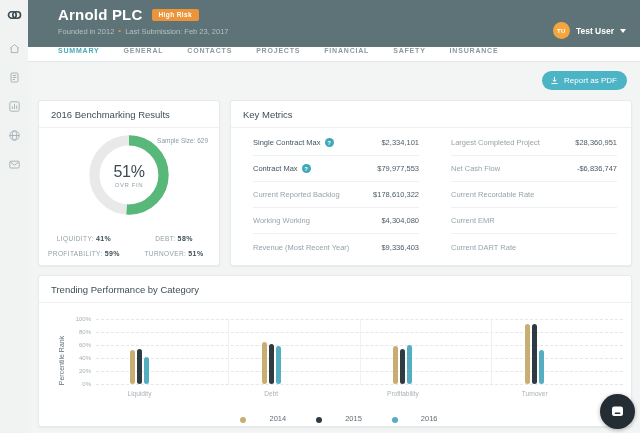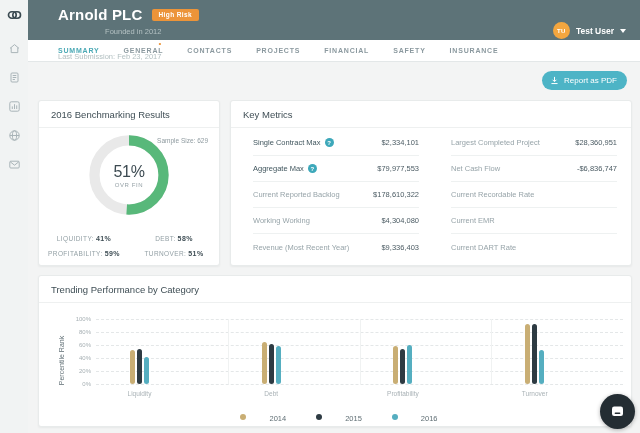--- a/index.html
+++ b/index.html
@@ -6,25 +6,25 @@
   html,body { width:640px; height:433px; }
   body { font-family:"Liberation Sans", sans-serif; background:#f3f4f4; overflow:hidden; position:relative; }
 
   
   .sidebar { position:absolute; left:0; top:0; width:28px; height:433px; background:#f1f3f3; z-index:6; display:flex; flex-direction:column; align-items:center; }
   .logo { margin-top:8px; cursor:pointer; }
   .snav { margin-top:16px; display:flex; flex-direction:column; gap:16px; align-items:center; }
   .sicon { cursor:pointer; line-height:0; }
 
   
-  .header { position:absolute; left:28px; top:0; width:612px; height:40px; background:#5d7378; z-index:5; }
+  .header { position:absolute; left:28px; top:0; width:612px; height:47px; background:#5d7378; z-index:5; }
   .company-row { position:absolute; left:30px; top:6px; display:flex; align-items:center; gap:9px; }
   .company-name { color:#fff; font-size:15px; font-weight:bold; letter-spacing:.2px; }
   .risk-badge { background:#ec9439; color:#fff; font-size:6.5px; font-weight:bold; padding:2.5px 7px; border-radius:2px; letter-spacing:.4px; }
-  .subtitle { position:absolute; left:30px; top:27px; font-size:7.5px; color:#b3c0c2; display:flex; align-items:flex-end; gap:4px;flex-direction:column; }
+  .subtitle { position:absolute; left:30px; top:27px; font-size:7.5px; color:#b3c0c2; display:flex; align-items:flex-start; gap:4px; }
   .subtitle .dot { color:#ec9439; font-size:8px; line-height:1; }
   .user { position:absolute; right:14px; top:11px; display:flex; align-items:center; gap:6px; cursor:pointer;margin-top:11px; }
   .avatar { width:17px; height:17px; border-radius:50%; background:#f3a63f; color:#fff; font-size:6px; font-weight:bold; display:flex; align-items:center; justify-content:center; letter-spacing:.3px; }
   .user-name { color:#fff; font-size:8.5px; font-weight:bold; }
   .caret { width:0; height:0; border-left:3px solid transparent; border-right:3px solid transparent; border-top:4px solid #fff; }
 
   
   .tabbar { position:absolute; left:28px; top:40px; width:612px; height:22px; background:#fff; border-bottom:1px solid #e3e7e8; display:flex; align-items:center; padding-left:30px; gap:24px; z-index:4; }
   .tab { font-size:7px; font-weight:bold; letter-spacing:.8px; color:#8b999f; cursor:pointer; }
   .tab.active { color:#4aa9b5; }
@@ -62,21 +62,21 @@
   #card-trending { left:38px; top:275px; width:594px; height:152px; }
   .trend-body { position:relative; height:124px; }
   .ylabel { position:absolute; left:-8px; top:54px; transform:rotate(-90deg); transform-origin:center; font-size:7px; color:#5f6e74; white-space:nowrap; width:60px; text-align:center; }
   .plot { position:absolute; left:57px; right:8px; top:16px; height:65px; }
   .gridline { position:absolute; left:0; right:0; border-top:1px dashed #e4e7e8; }
   .vline { position:absolute; top:0; bottom:0; border-left:1px solid #f0f2f2; }
   .ytick { position:absolute; left:-30px; width:25px; text-align:right; font-size:6px; color:#a7b0b4; transform:translateY(-50%); }
   .bar { position:absolute; bottom:0; width:5px; border-radius:2.5px; margin-left:-2.5px; }
   .cat-label { position:absolute; top:100%; margin-top:6px; transform:translateX(-50%); font-size:6.5px; color:#a9b2b6; }
   .legend { position:absolute; left:0; width:100%; bottom:4px; display:flex; justify-content:center; gap:22px; align-items:center; }
-  .litem { display:flex; align-items:flex-start; gap:23px; font-size:7.5px; color:#5f6e74;padding-left:8px; }
+  .litem { display:flex; align-items:flex-end; gap:23px; font-size:7.5px; color:#5f6e74;padding-left:8px; }
   .ldot { width:6px; height:6px; border-radius:50%; }
 
   
   .chat-btn { position:absolute; right:5px; bottom:4px; width:35px; height:35px; border-radius:50%; background:#242d33; border:none; display:flex; align-items:center; justify-content:center; box-shadow:0 1px 4px rgba(0,0,0,.3); cursor:pointer; z-index:9; }
 </style>
 </head>
 <body>
 
 <aside class="sidebar">
   <div class="logo">
@@ -184,21 +184,21 @@
     <div class="mcol">
       <div class="mrow">
         <span class="mlabel dark">
             <span>Single Contract Max</span>
             <span class="help">?</span>
           </span>
         <span class="mvalue">$2,334,101</span>
       </div>
       <div class="mrow">
         <span class="mlabel dark">
-            <span>Aggregate Max</span>
+            <span>Contract Max</span>
             <span class="help">?</span>
           </span>
         <span class="mvalue">$79,977,553</span>
       </div>
       <div class="mrow">
         <span class="mlabel">Current Reported Backlog</span>
         <span class="mvalue">$178,610,322</span>
       </div>
       <div class="mrow">
         <span class="mlabel">Working Working</span>

